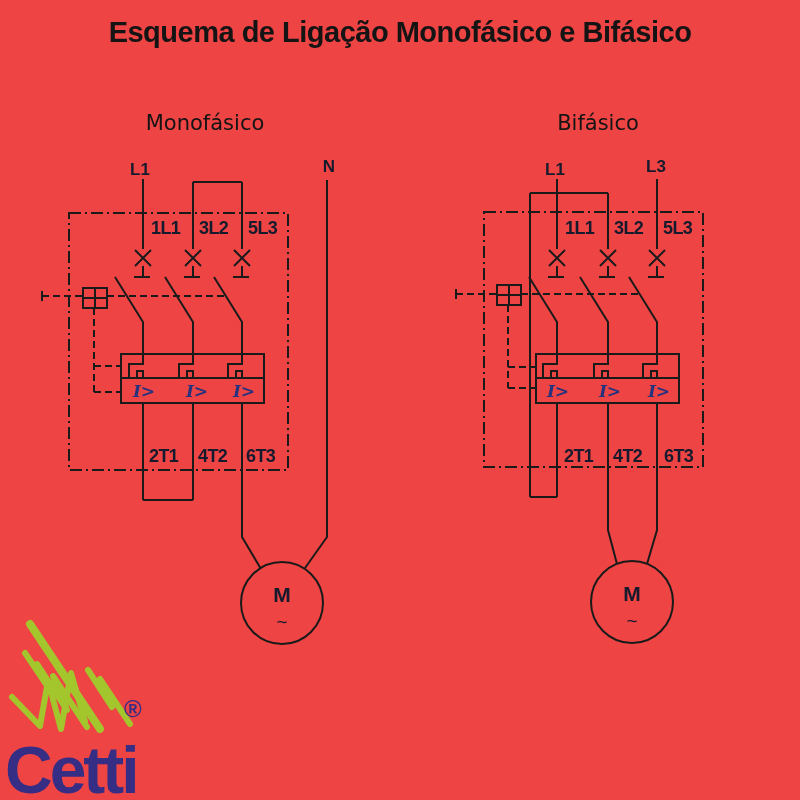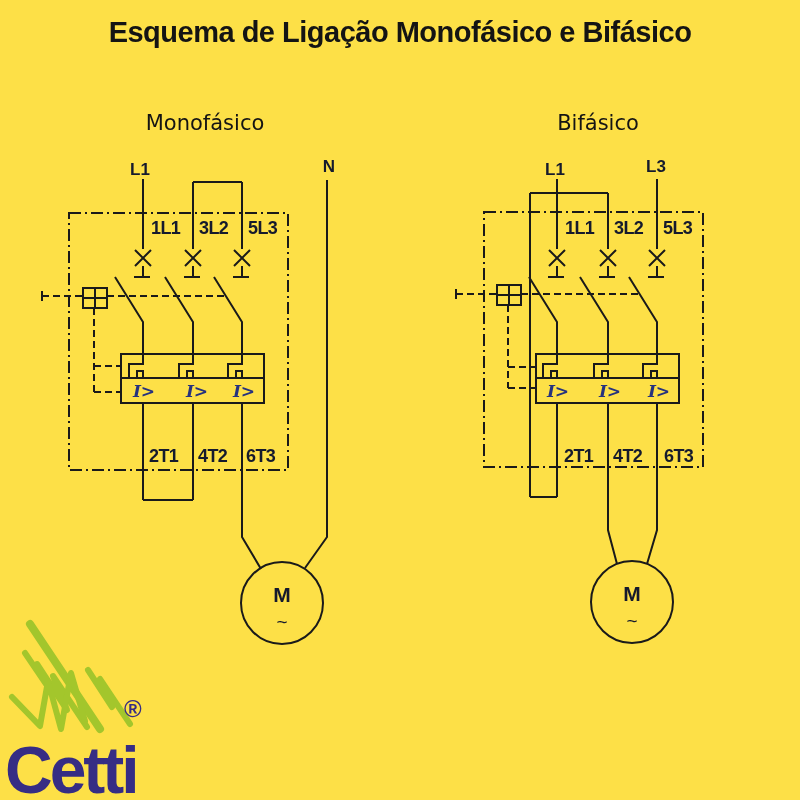--- a/index.html
+++ b/index.html
@@ -1,16 +1,16 @@
 <!DOCTYPE html>
 <html><head>
 <meta charset="utf-8">
 <style>
   html,body { margin:0; padding:0; background:#ffffff; }
-  #stage { position:relative; width:800px; height:800px; background:#fde047; overflow:hidden; }
+  #stage { position:relative; width:800px; height:800px; background:#ef4444; overflow:hidden; }
   svg { display:block; }
   text { font-family:"Liberation Sans", sans-serif; }
   .t-title   { font-size:29px; font-weight:bold; fill:#141414; letter-spacing:-0.5px; }
   .t-heading { font-size:21px; fill:#141414; font-family:"DejaVu Sans", sans-serif; }
   .t-supply  { font-size:17px; font-weight:bold; fill:#151a2d; }
   .t-term    { font-size:18px; font-weight:bold; fill:#151a2d; letter-spacing:-0.6px; }
   .t-trip    { font-size:17px; font-weight:bold; font-style:italic; fill:#26327e; font-family:"DejaVu Serif", serif; }
   .t-motor   { font-size:21px; font-weight:bold; fill:#151a2d; }
   .t-tilde   { font-size:19px; fill:#151a2d; }
   .t-cetti   { font-size:66px; font-weight:bold; letter-spacing:-3px; }

